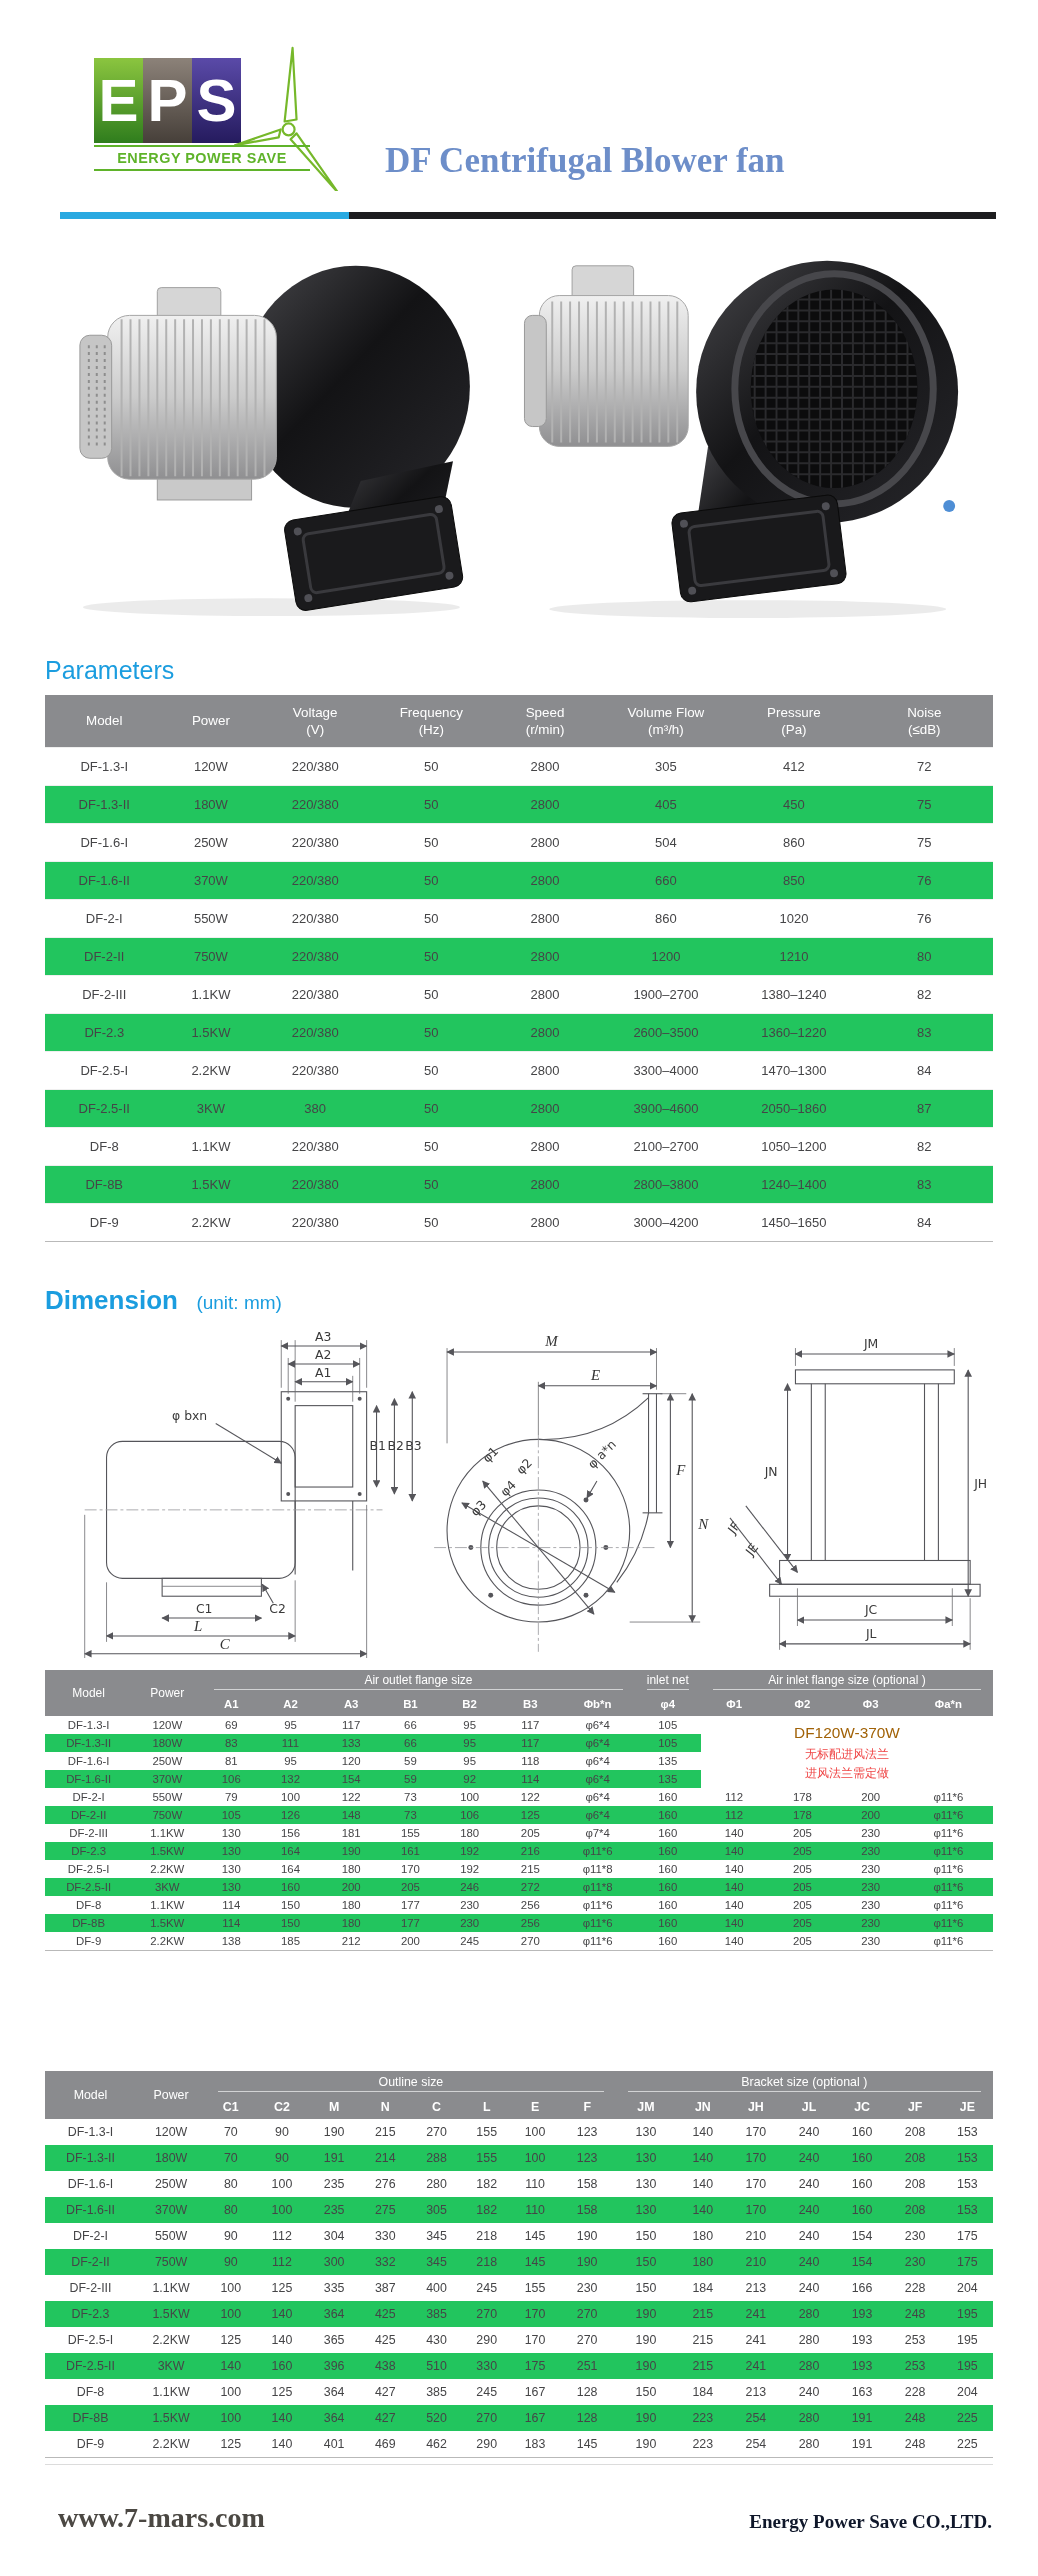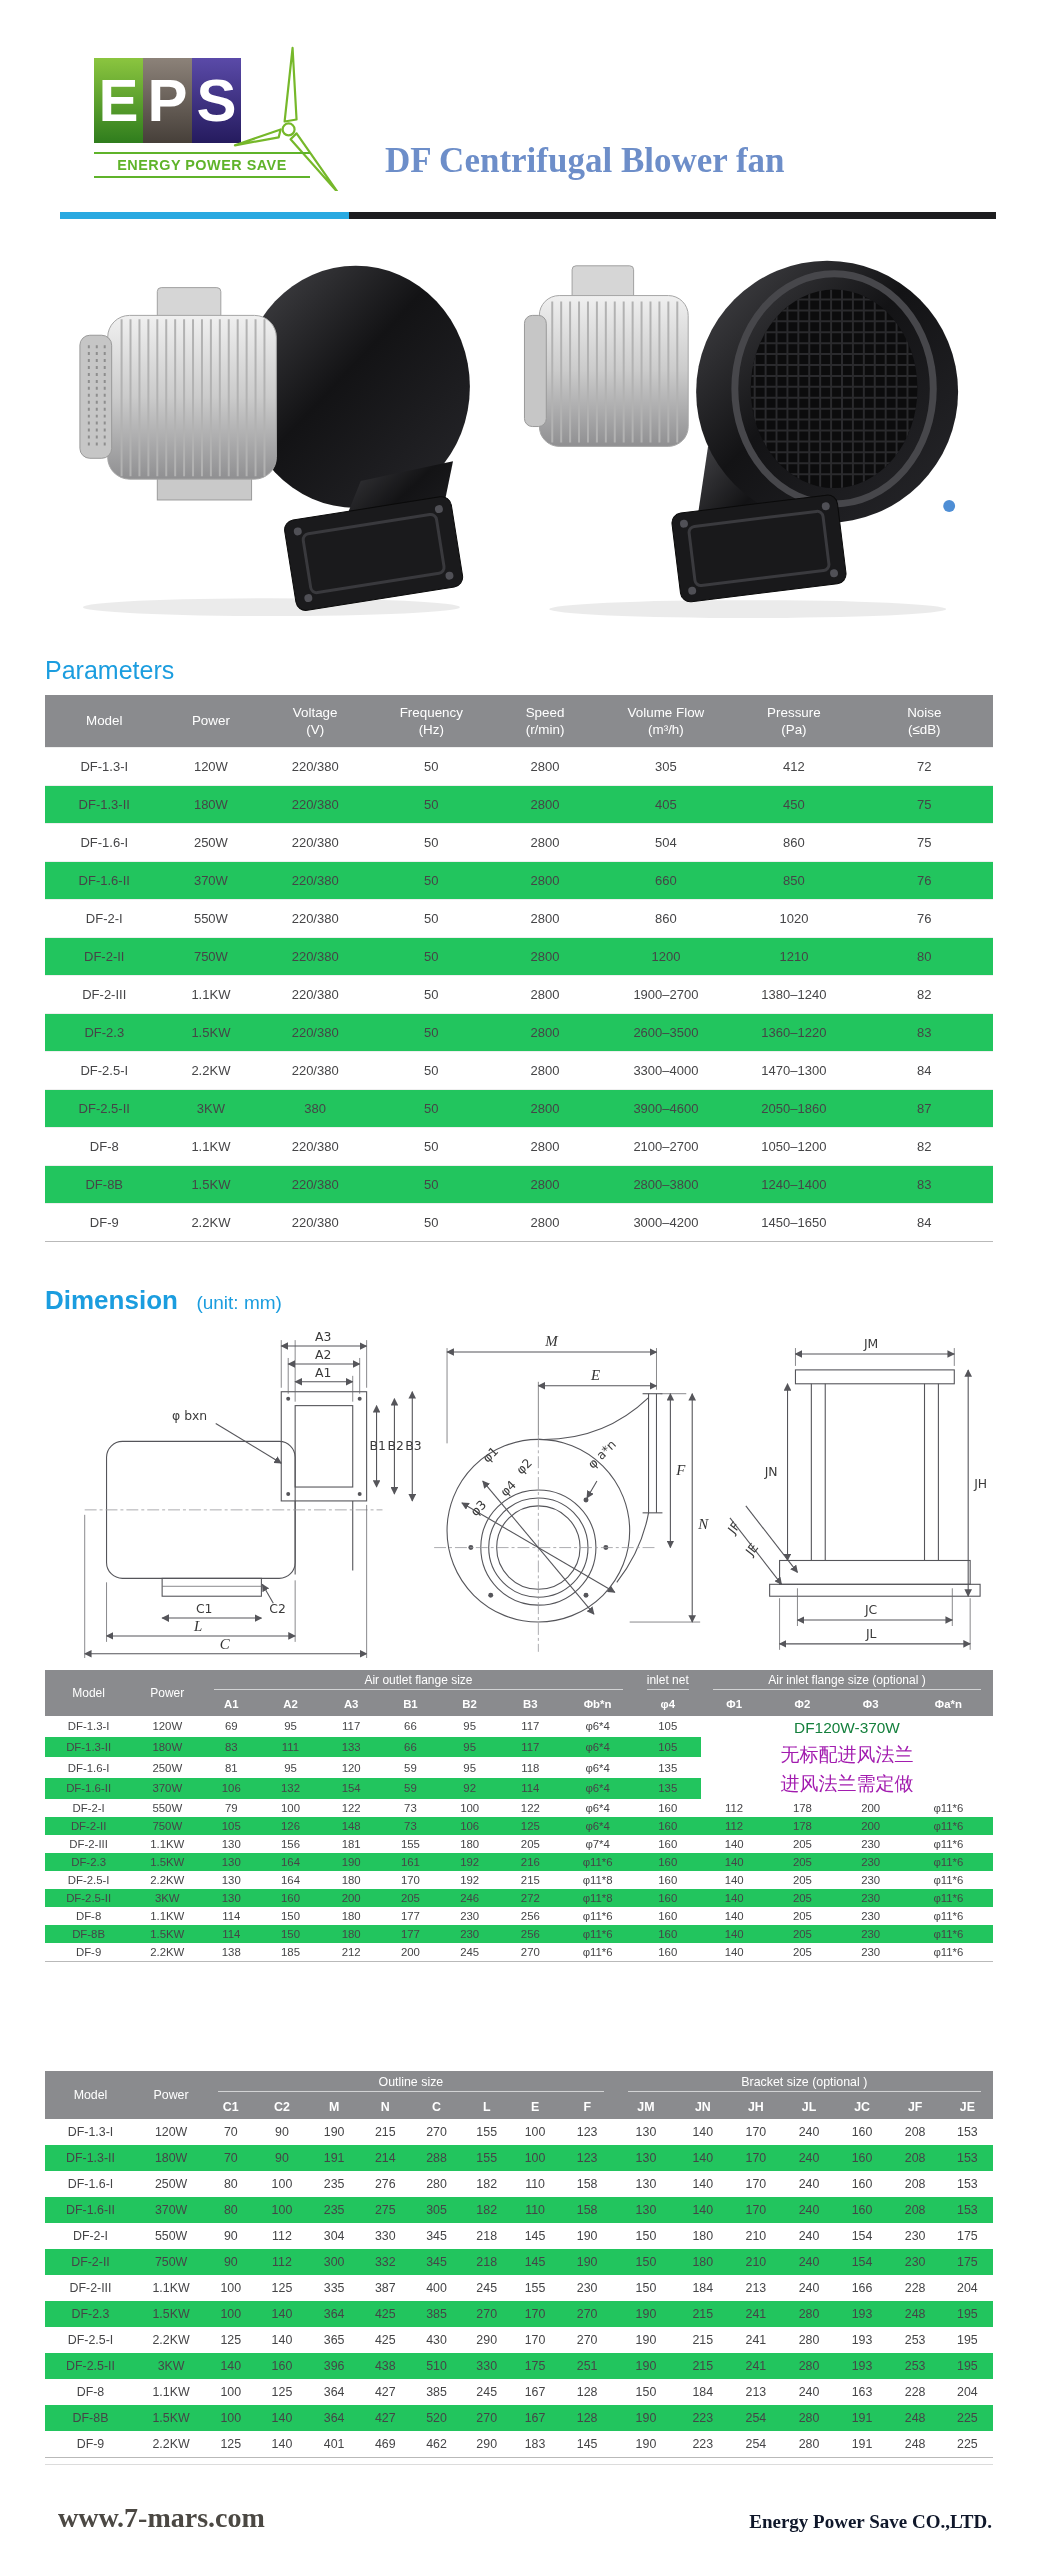--- a/index.html
+++ b/index.html
@@ -8,21 +8,21 @@
 
   
   .logo{position:absolute;left:94px;top:58px;width:258px;height:99px;}
   .tiles{display:flex;}
   .tile{width:49px;height:85px;display:flex;align-items:center;justify-content:center;
         font-weight:bold;font-size:60px;color:#fff;}
   .tile.e{background:linear-gradient(180deg,#8bc53f,#2f7d1d);}
   .tile.p{background:linear-gradient(180deg,#8c8279,#463f39);}
   .tile.s{background:linear-gradient(180deg,#5a4aa8,#251b5e);}
   .turbine{position:absolute;left:135px;top:-16px;}
-  .tagline{position:absolute;left:94px;top:152px;width:216px;text-align:center;color:#5fb32a;
+  .tagline{position:absolute;left:94px;top:145px;width:216px;text-align:center;color:#5fb32a;
         font-weight:bold;font-size:14.4px;letter-spacing:0.5px;border-top:2px solid #5fb32a;
         border-bottom:2px solid #5fb32a;padding:3px 0;}
   .main-title{position:absolute;left:385px;top:141px;font-family:"Liberation Serif",serif;
         font-weight:bold;font-size:35px;color:#6d8ec9;}
   .divider-blue{position:absolute;left:60px;top:212px;width:294px;height:7px;background:#29a9e1;}
   .divider-black{position:absolute;left:349px;top:212px;width:647px;height:7px;background:#1d1d1f;}
 
   
   .photos{position:absolute;left:58px;top:238px;width:923px;height:387px;}
 
@@ -53,22 +53,22 @@
 
   .t3{position:absolute;left:45px;top:2071px;width:948px;}
   #outline-table th{font-size:12.4px;padding:0;}
   #outline-table tr.gr th{height:24px;}
   #outline-table th.sub{height:24px;font-size:12.4px;font-weight:bold;}
   #outline-table td{font-size:12.4px;height:26px;padding:0;}
   #outline-table tbody{border-bottom:1px solid #b9b9b9;}
 
   .grp-label{display:block;margin:0 12px;padding-bottom:2px;border-bottom:1px solid #d2d3d4;}
   td.note-cell{background:#fff;vertical-align:middle;line-height:1.55;}
-  .note-title{font-size:15.4px;color:#15803d;}
-  .note-cn{font-size:19px;color:#a21caf;}
+  .note-title{font-size:15.4px;color:#a16207;}
+  .note-cn{font-size:12px;color:#ef4444;}
 
   
   .dimsvg{position:absolute;left:45px;top:1324px;}
   .ln{stroke:#55555a;fill:none;stroke-width:1.1;}
   .thin{stroke:#6a6a6e;fill:none;stroke-width:.8;}
   .cl{stroke:#97979b;fill:none;stroke-width:.8;stroke-dasharray:12 3 3 3;}
   .dl{font-size:12.5px;fill:#3a3a3a;font-family:"DejaVu Sans",sans-serif;}
   .dlb{font-size:15px;fill:#333;font-family:"Liberation Serif",serif;font-style:italic;}
 
   

